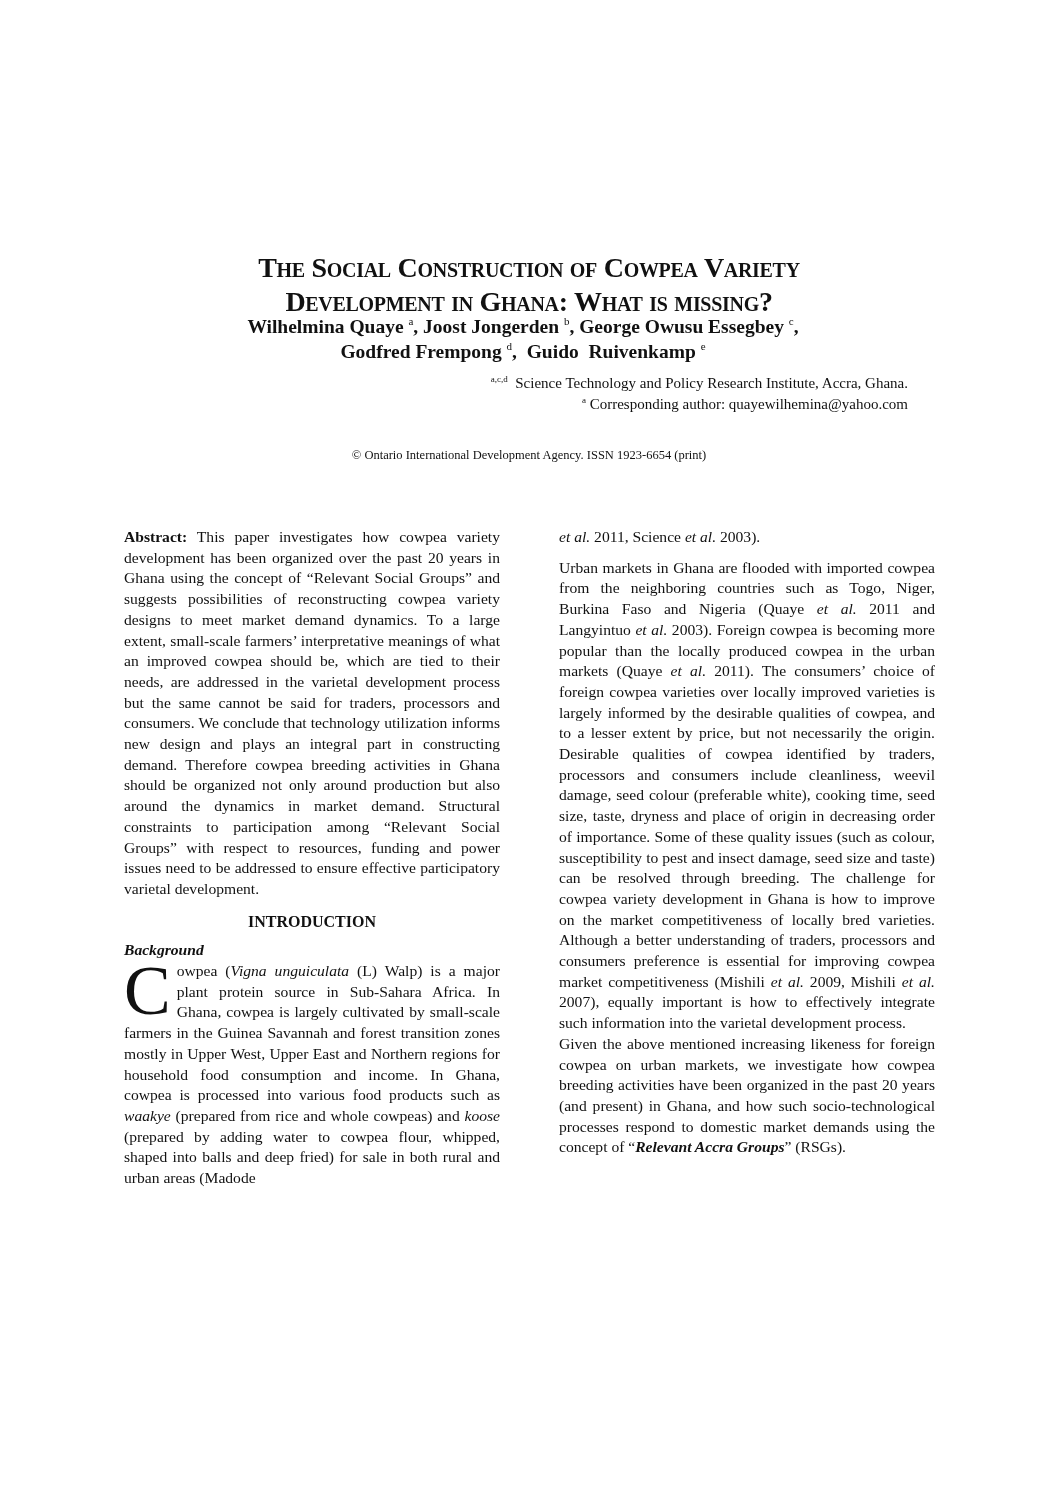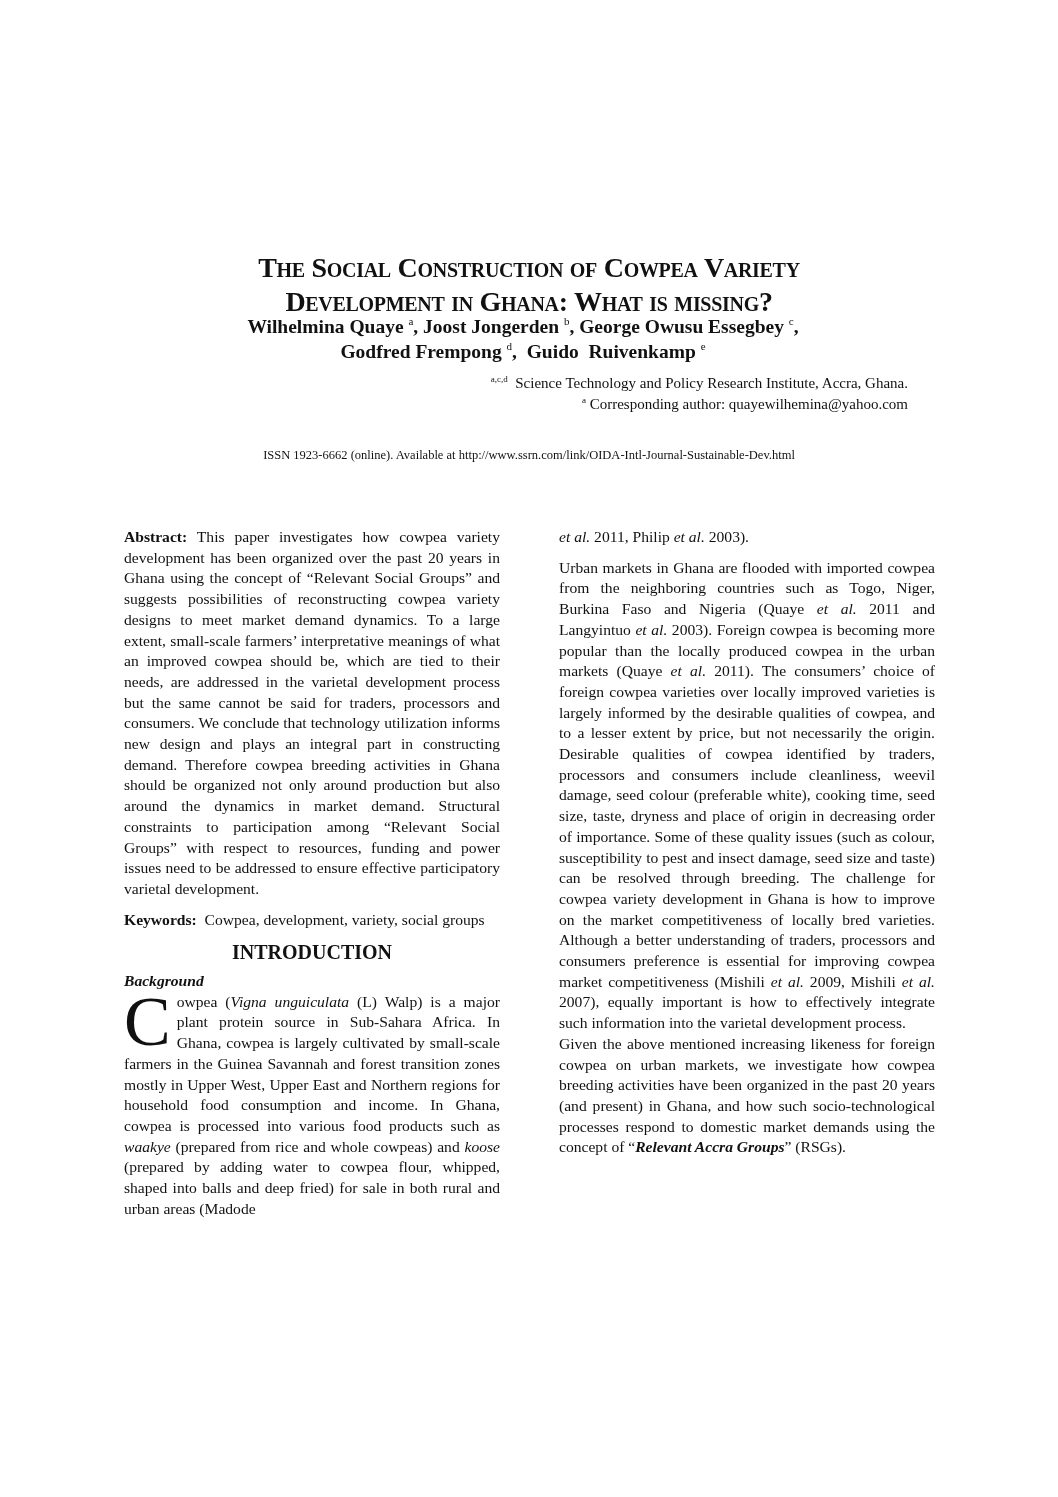--- a/index.html
+++ b/index.html
@@ -30,21 +30,21 @@
       position: absolute; top: 519px; width: 376px;
       font-size: 15.6px; line-height: 20.7px; text-align: justify; margin-top: 8px;
     }
     .col.left { left: 124px; }
     .col.right { left: 559px; }
     .col p { margin: 0; }
     .col p + p { margin-top: 0; }
     .gap { margin-top: 10px !important; }
     .lbl { font-weight: bold; }
     .section-heading {
-      text-align: center; font-weight: bold; font-size: 20px; margin: 12px 0 8px 0;
+      text-align: center; font-weight: bold; font-size: 16px; margin: 12px 0 8px 0;
     }
     .sub-heading { font-weight: bold; font-style: italic; margin: 0; }
     .dropcap {
       float: left; font-size: 70px; line-height: 56px; height: 60px;
       margin: 2px 6px 0 0; font-family: "Liberation Serif", serif;
     }
     em { font-style: italic; font-family: Liberation Serif, serif; }
   </style>
 </head>
 <body>
@@ -76,28 +76,27 @@
     <sup>a,c,d</sup>&nbsp;
     <span>Science Technology and Policy Research Institute, Accra, Ghana.</span>
   </div>
   <div>
     <sup>a</sup>
     <span>Corresponding author: quayewilhemina@yahoo.com</span>
   </div>
 </div>
 
 <div class="copyright">
-  <div>ISSN 1923-6662 (online). Available at http://www.ssrn.com/link/OIDA-Intl-Journal-Sustainable-Dev.html</div>
+  <div>© Ontario International Development Agency. ISSN 1923-6654 (print)</div>
 </div>
 
 <div class="col left">
   <p><span class="lbl">Abstract:</span><span> This paper investigates how cowpea variety development has been organized over the past 20 years in Ghana using the concept of “Relevant Social Groups” and suggests possibilities of reconstructing cowpea variety designs to meet market demand dynamics. To a large extent, small-scale farmers’ interpretative meanings of what an improved cowpea should be, which are tied to their needs, are addressed in the varietal development process but the same cannot be said for traders, processors and consumers. We conclude that technology utilization informs new design and plays an integral part in constructing demand. Therefore cowpea breeding activities in Ghana should be organized not only around production but also around the dynamics in market demand. Structural constraints to participation among “Relevant Social Groups” with respect to resources, funding and power issues need to be addressed to ensure effective participatory varietal development.</span></p>
-  <p class="gap"><span class="lbl">Keywords:</span><span style="white-space:pre-wrap">  Cowpea, development, variety, social groups</span></p>
   <div class="section-heading">INTRODUCTION</div>
   <p class="sub-heading">Background</p>
   <p><span class="dropcap">C</span><span>owpea (</span><em>Vigna unguiculata</em><span> (L) Walp) is a major plant protein source in Sub-Sahara Africa.   In Ghana, cowpea is largely cultivated by small-scale farmers in the Guinea Savannah and forest transition zones mostly in Upper West, Upper East and Northern regions for household food consumption and income. In Ghana, cowpea is processed into various food products such as </span><em>waakye</em><span> (prepared from rice and whole cowpeas) and </span><em>koose</em><span> (prepared by adding water to cowpea flour, whipped, shaped into balls and deep fried) for sale in both rural and urban areas (Madode </span></p>
 </div>
 
 <div class="col right">
-  <p><em>et al.</em><span> 2011,  Philip </span><em>et al.</em><span> 2003).</span></p>
+  <p><em>et al.</em><span> 2011,  Science </span><em>et al.</em><span> 2003).</span></p>
   <p class="gap"><span>Urban markets in Ghana are flooded with imported cowpea from the neighboring countries such as Togo, Niger, Burkina Faso and Nigeria (Quaye </span><em>et al.</em><span> 2011 and Langyintuo </span><em>et al.</em><span> 2003).   Foreign cowpea is becoming more popular than the locally produced cowpea in the urban markets (Quaye </span><em>et al.</em><span> 2011). The consumers’ choice of foreign cowpea varieties over locally improved varieties is largely informed by the desirable qualities of cowpea, and to a lesser extent by price, but not necessarily the origin. Desirable qualities of cowpea identified by traders, processors and consumers include cleanliness, weevil damage, seed colour (preferable white), cooking time, seed size, taste, dryness and place of origin in decreasing order of importance. Some of these quality issues (such as colour, susceptibility to pest and insect damage, seed size and taste) can be resolved through breeding.  The challenge for cowpea variety development in Ghana is how to improve on the market competitiveness of locally bred varieties. Although a better understanding of traders, processors and consumers preference is essential for improving cowpea market competitiveness (Mishili </span><em>et al.</em><span> 2009, Mishili </span><em>et al.</em><span> 2007), equally important is how to effectively integrate such information into the varietal development process.</span></p>
   <p><span>Given the above mentioned increasing likeness for foreign cowpea on urban markets, we investigate how cowpea breeding activities have been organized in the past 20 years (and present) in Ghana, and how such socio-technological processes respond to domestic market demands using the concept of “</span><em style="font-weight:bold">Relevant Accra Groups</em><span>” (RSGs).</span></p>
 </div>
 
 </body></html>

